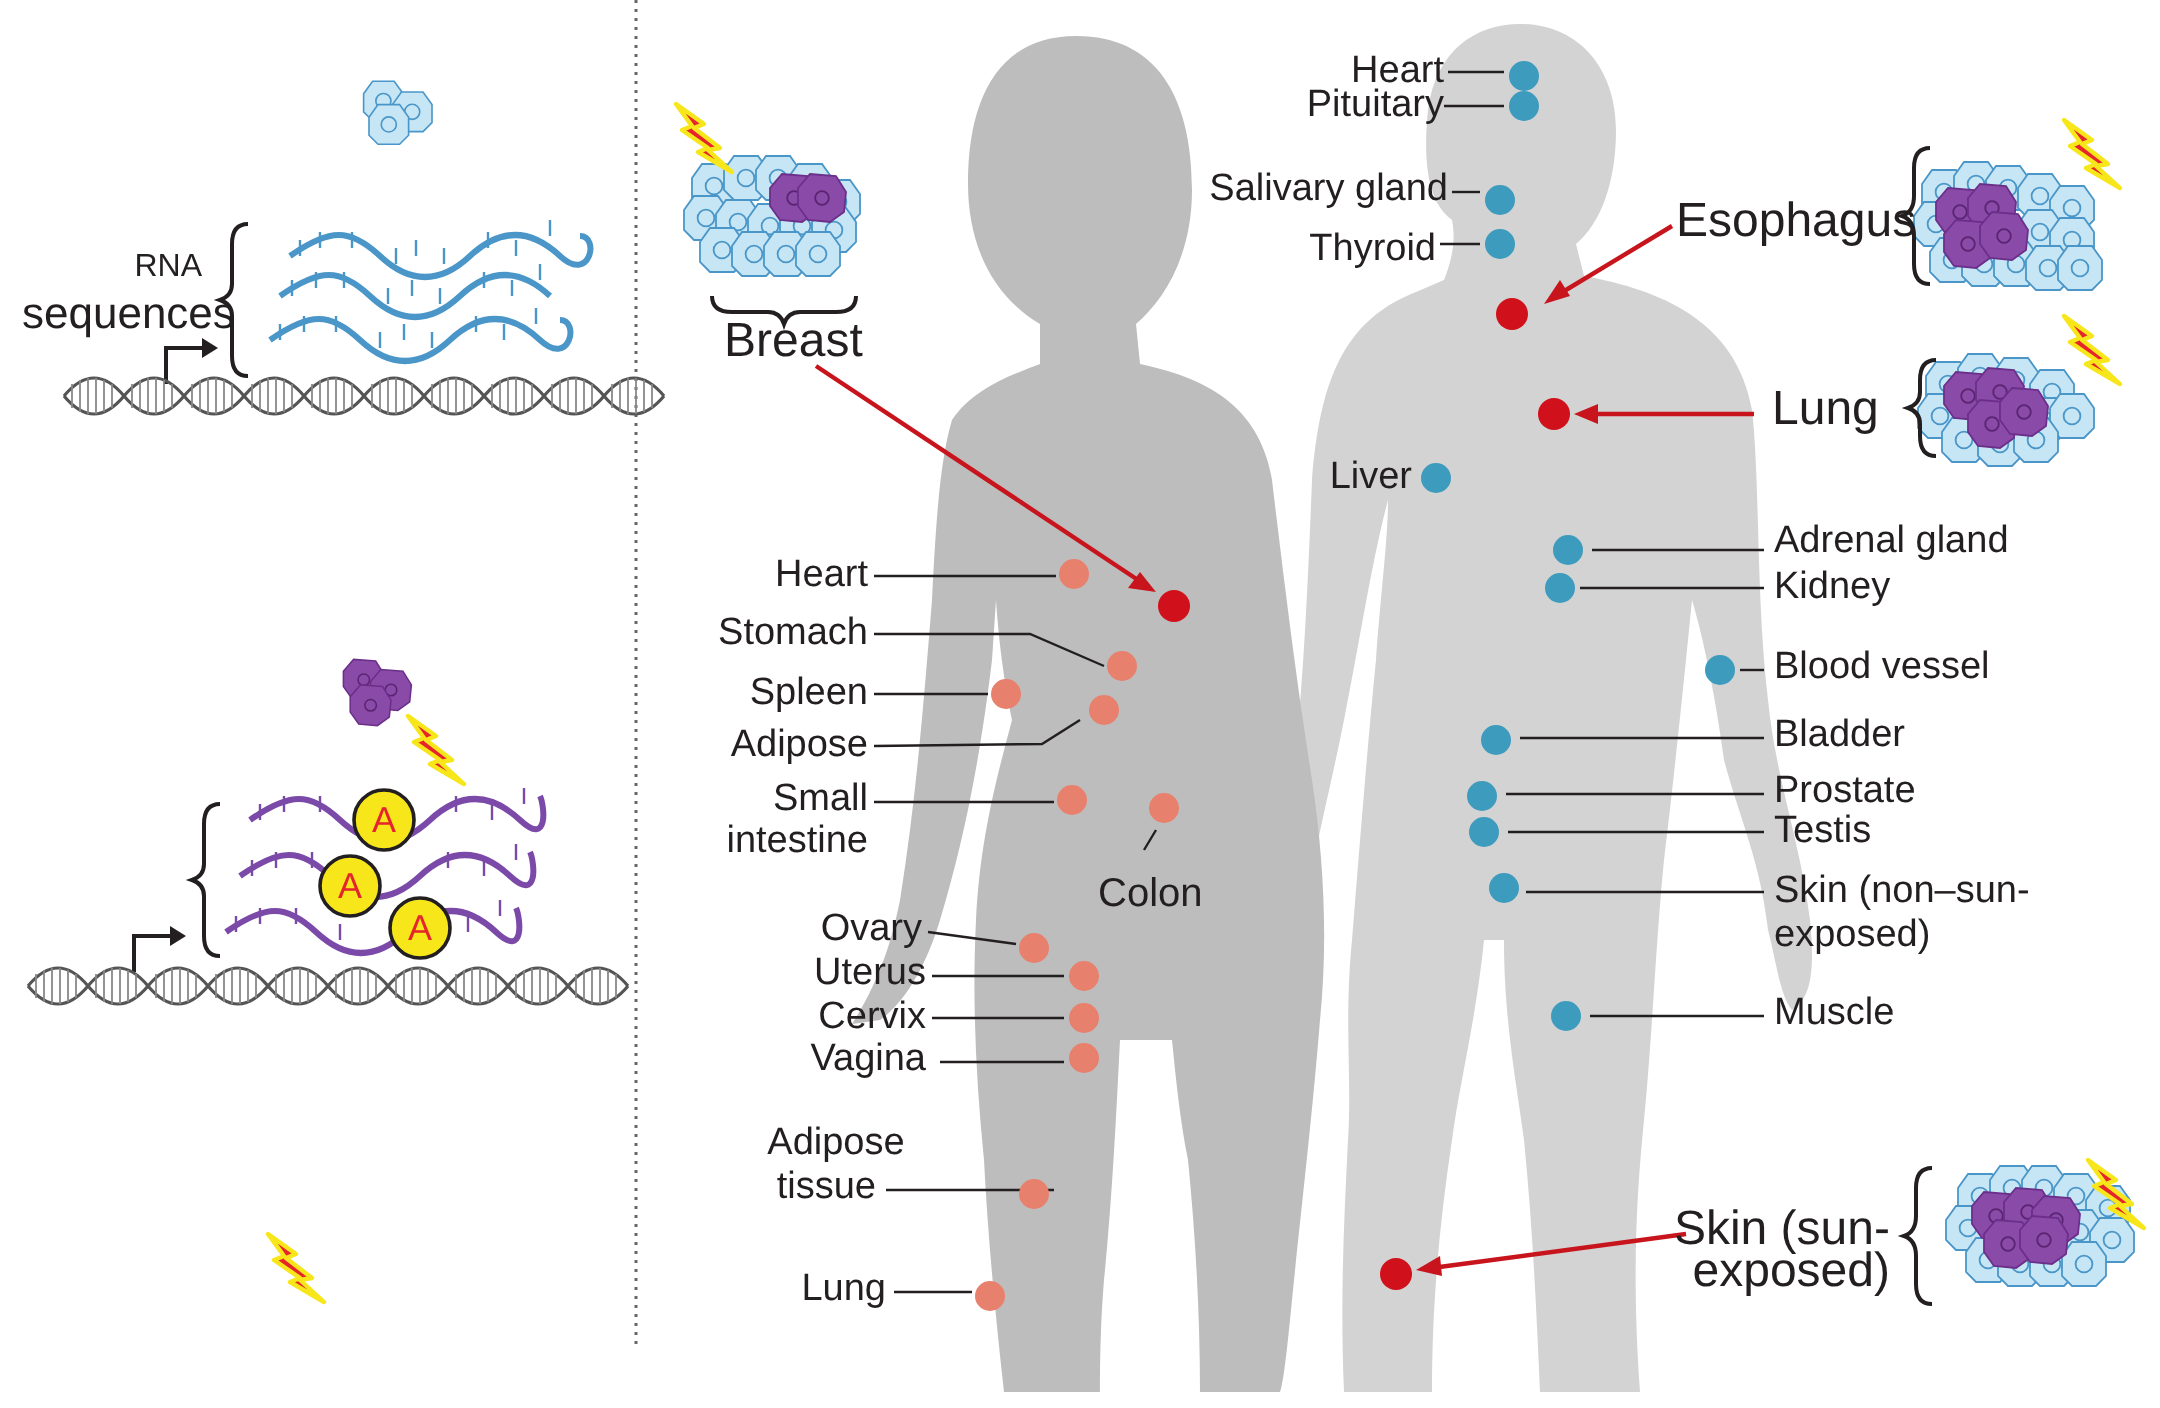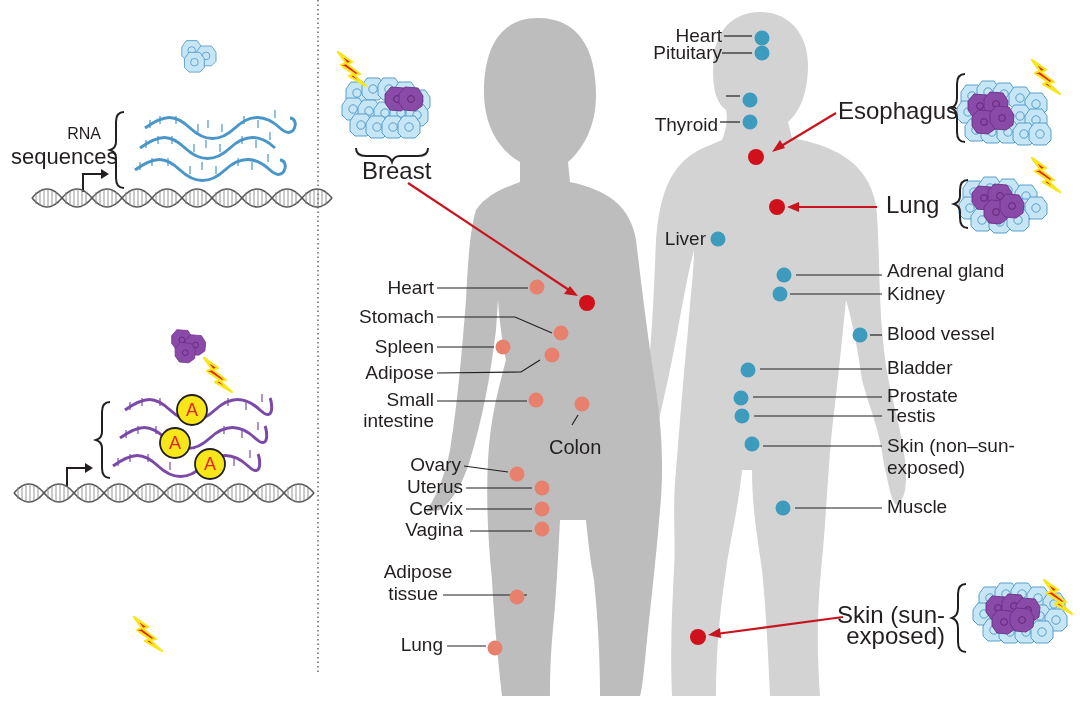--- a/index.html
+++ b/index.html
@@ -319,20 +319,21 @@
 <div class="lbl r" style="left:330px;top:455px;width:131px">Ovary</div>
 <div class="lbl r" style="left:330px;top:477px;width:133px">Uterus</div>
 <div class="lbl r" style="left:330px;top:499px;width:133px">Cervix</div>
 <div class="lbl r" style="left:330px;top:520px;width:133px">Vagina</div>
 <div class="lbl c" style="left:372px;top:562px;width:92px">Adipose</div>
 <div class="lbl r" style="left:330px;top:584px;width:108px">tissue</div>
 <div class="lbl r" style="left:330px;top:635px;width:113px">Lung</div>
 
 <div class="lbl r" style="left:600px;top:26px;width:122px">Heart</div>
 <div class="lbl r" style="left:600px;top:43px;width:122px">Pituitary</div>
+<div class="lbl r" style="left:560px;top:85px;width:164px">Salivary gland</div>
 <div class="lbl r" style="left:600px;top:115px;width:118px">Thyroid</div>
 <div class="lbl r" style="left:600px;top:229px;width:106px">Liver</div>
 <div class="lbl" style="left:887px;top:261px">Adrenal gland</div>
 <div class="lbl" style="left:887px;top:284px">Kidney</div>
 <div class="lbl" style="left:887px;top:324px">Blood vessel</div>
 <div class="lbl" style="left:887px;top:358px">Bladder</div>
 <div class="lbl" style="left:887px;top:386px">Prostate</div>
 <div class="lbl" style="left:887px;top:406px">Testis</div>
 <div class="lbl" style="left:887px;top:436px">Skin (non–sun-</div>
 <div class="lbl" style="left:887px;top:458px">exposed)</div>

